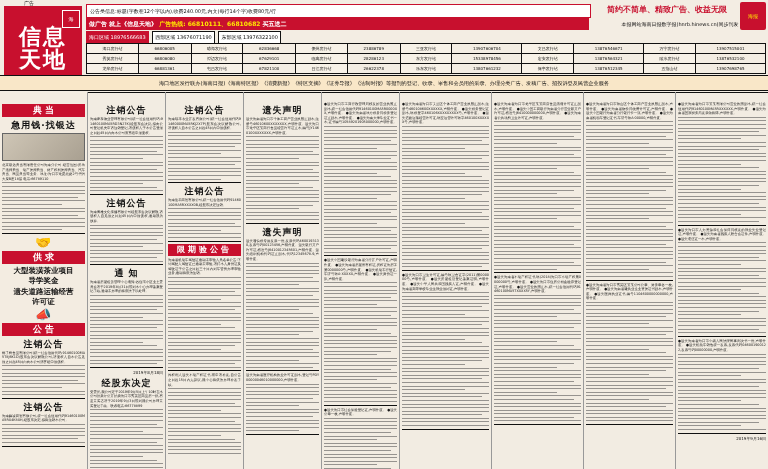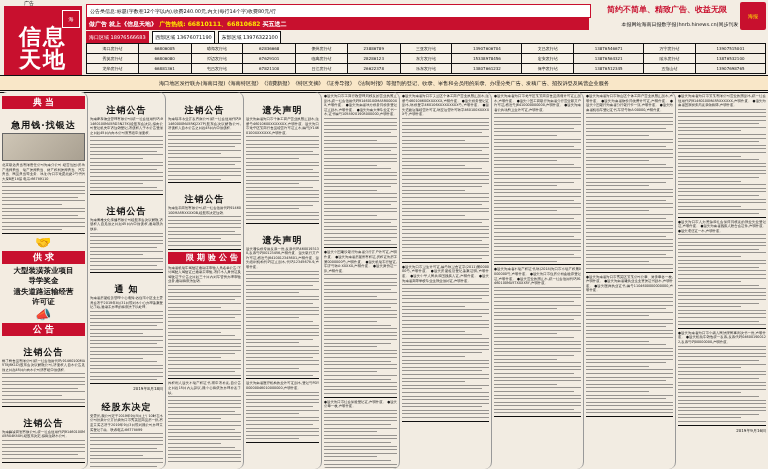--- a/index.html
+++ b/index.html
@@ -41,33 +41,33 @@
   .phone-table{position:absolute;left:86px;top:43px;width:680px;height:30px;border-collapse:collapse;font-size:4px;}
   .phone-table td{border:1px solid #111;padding:0 1px;text-align:center;height:9px;line-height:9px;white-space:nowrap;overflow:hidden;}
   .phone-table td.lbl{background:#f7f1e7;}
 
   .notice-strip{position:absolute;left:0;top:75px;width:768px;height:14px;background:#f9e7c8;border-top:1px solid #111;
                 border-bottom:1px solid #111;font-size:5.2px;line-height:14px;text-align:center;color:#111;
                 white-space:nowrap;overflow:hidden;}
 
   
   .cols{position:absolute;left:0;top:92px;width:768px;height:377px;display:flex;}
-  .col{border-right:1px solid #999;padding:2px 2px 0 2px;box-sizing:border-box;overflow:hidden;border-radius:7px;}
+  .col{border-right:1px solid #999;padding:10px 2px 0 2px;box-sizing:border-box;overflow:hidden;}
   .c1{width:88px;background:#f3ece1;}
   .c2{width:78px;}
   .c3{width:78px;}
   .c4{width:78px;}
   .c5{width:78px;}
   .c6{width:92px;}
   .c7{width:92px;}
   .c8{width:92px;}
   .c9{width:92px;border-right:none;}
-  .redbar{background:#c8102e;color:#fff;text-align:right;font-weight:bold;font-size:8px;line-height:12px;
+  .redbar{background:#c8102e;color:#fff;text-align:center;font-weight:bold;font-size:8px;line-height:12px;
           height:12px;margin-bottom:2px;letter-spacing:3px;}
-  .hdr{text-align:center;font-weight:bold;font-size:9px;line-height:12px;color:#111;margin:10px 0 1px;letter-spacing:1px;}
+  .hdr{text-align:center;font-weight:bold;font-size:9px;line-height:12px;color:#111;margin:2px 0 1px;letter-spacing:1px;}
   .hdr-sm{text-align:center;font-weight:bold;font-size:7.5px;line-height:10px;margin:1px 9px;}
   .rule{border-top:1px solid #111;margin:2px 0;}
 
   
   .txt{font-size:3.4px;line-height:4.6px;text-align:justify;color:#1a1a1a;word-break:break-all;}
   .lines{margin:1px 0;}
   .lines i{display:block;height:1px;background:#4a4a4a;opacity:.55;margin-bottom:2.6px;}
   .lines i:nth-child(7n){width:72%;}
   .lines i:nth-child(5n){width:92%;}
   .date{font-size:4px;text-align:right;margin-top:1px;}

